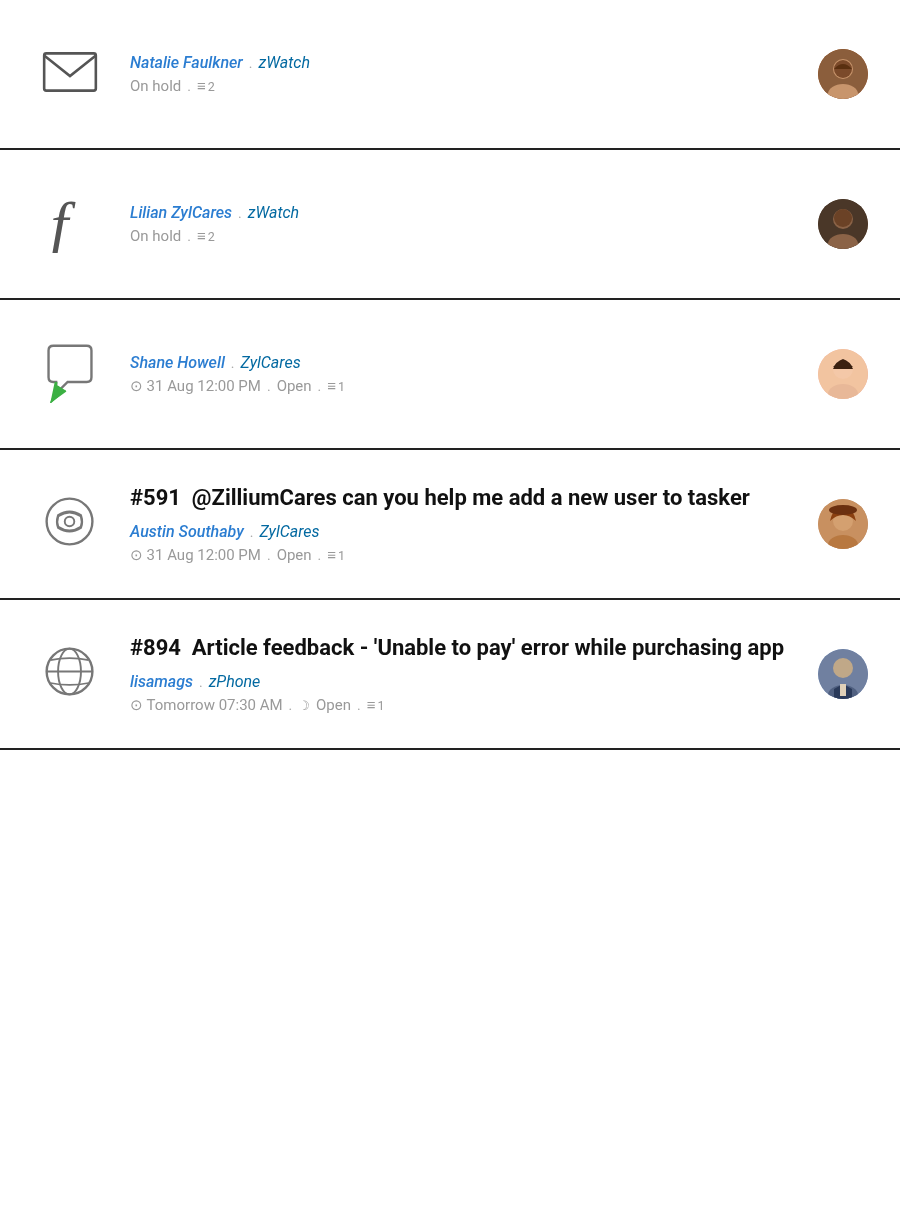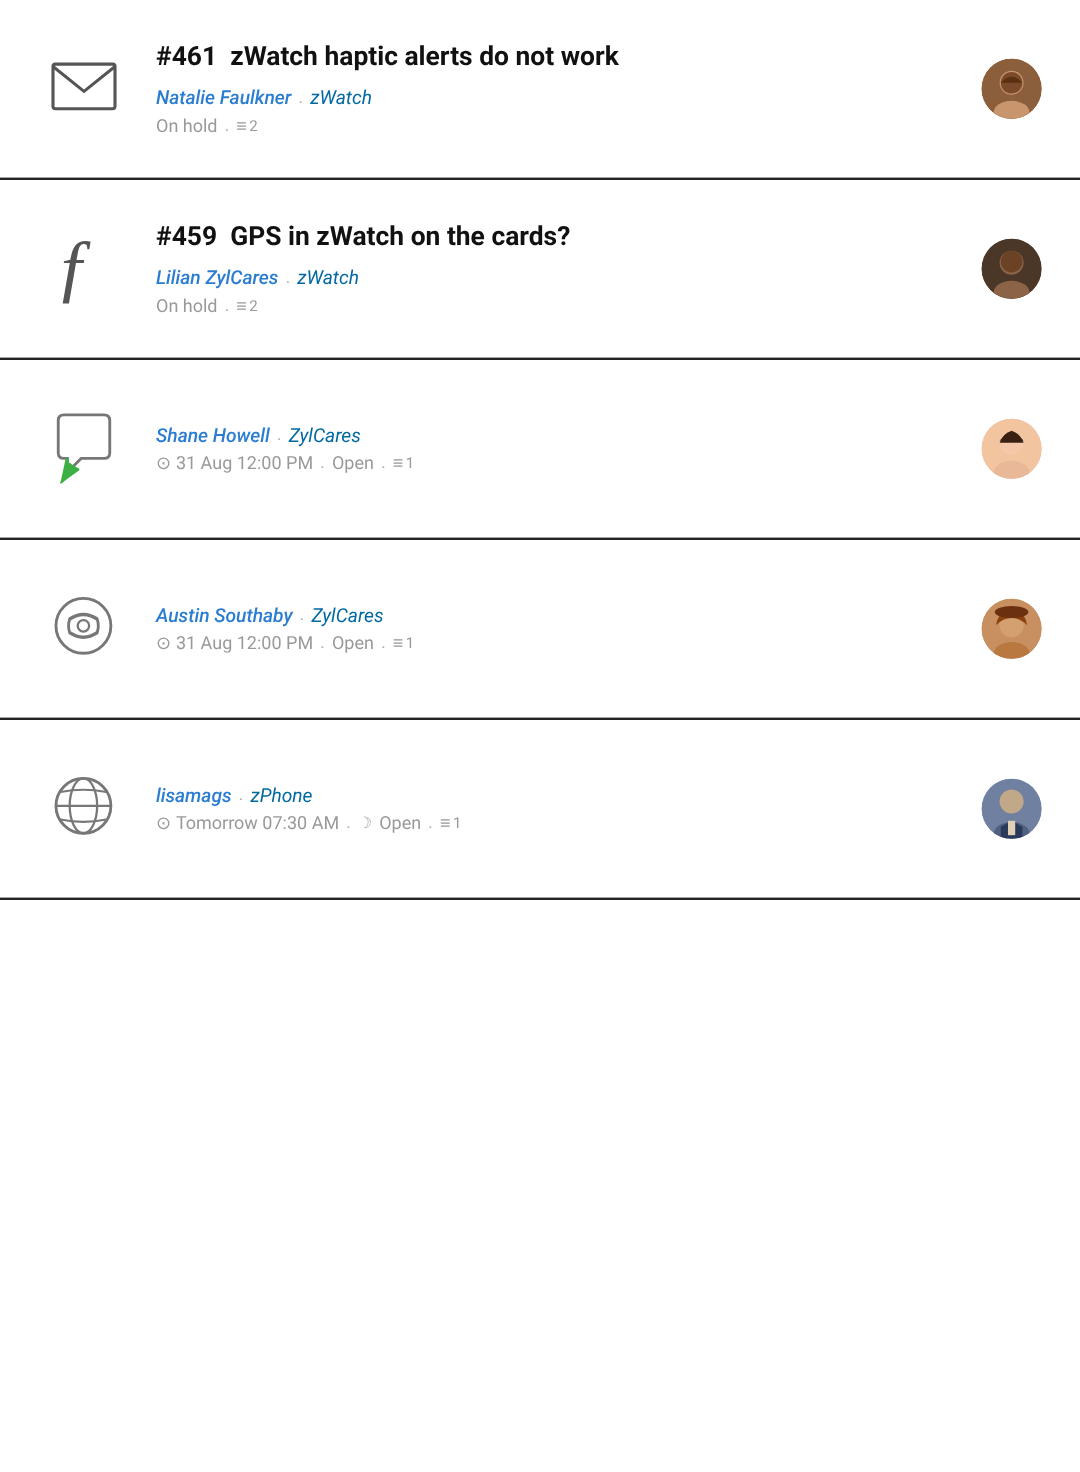--- a/index.html
+++ b/index.html
@@ -150,21 +150,20 @@
   <div class="ticket-item">
     <div class="ticket-icon-area">
       <div class="icon-envelope">
         <svg viewBox="0 0 60 60" fill="none" stroke="#555" stroke-width="2.5">
           <rect x="5" y="12" width="50" height="36" rx="2" stroke="#555" fill="none"></rect>
           <polyline points="5,14 30,34 55,14" stroke="#555" fill="none"></polyline>
         </svg>
       </div>
     </div>
     <div class="ticket-content">
-      <div class="ticket-title">#461&nbsp; zWatch haptic alerts do not work</div>
       <div class="ticket-meta-row1">
         <span class="ticket-requester">Natalie Faulkner</span>
         <span class="ticket-dot">.</span>
         <span class="ticket-product">zWatch</span>
       </div>
       <div class="ticket-meta-row2">
         <span class="ticket-status">On hold</span>
         <span class="ticket-dot">.</span>
         <span class="ticket-replies">
           <span>≡</span>
@@ -187,21 +186,20 @@
 
   <div class="ticket-item">
     <div class="ticket-icon-area">
       <div class="icon-facebook">
         <svg viewBox="0 0 60 70" fill="none">
           <text x="8" y="62" font-size="72" font-family="Georgia, serif" fill="#555" font-style="italic" font-weight="300">f</text>
         </svg>
       </div>
     </div>
     <div class="ticket-content">
-      <div class="ticket-title">#459&nbsp; GPS in zWatch on the cards?</div>
       <div class="ticket-meta-row1">
         <span class="ticket-requester">Lilian ZylCares</span>
         <span class="ticket-dot">.</span>
         <span class="ticket-product">zWatch</span>
       </div>
       <div class="ticket-meta-row2">
         <span class="ticket-status">On hold</span>
         <span class="ticket-dot">.</span>
         <span class="ticket-replies">
           <span>≡</span>
@@ -272,20 +270,21 @@
           <ellipse cx="32" cy="32" rx="24" ry="24" stroke="#777" stroke-width="2.5" fill="none"></ellipse>
           <path d="M20 26 Q18 32 20 38" stroke="#777" stroke-width="2.5" fill="none" stroke-linecap="round"></path>
           <path d="M44 26 Q46 32 44 38" stroke="#777" stroke-width="2.5" fill="none" stroke-linecap="round"></path>
           <path d="M20 26 Q32 18 44 26" stroke="#777" stroke-width="3" fill="none"></path>
           <path d="M20 38 Q32 46 44 38" stroke="#777" stroke-width="3" fill="none"></path>
           <circle cx="32" cy="32" r="5" stroke="#777" stroke-width="2" fill="none"></circle>
         </svg>
       </div>
     </div>
     <div class="ticket-content">
+      <div class="ticket-title">#591&nbsp; @ZilliumCares can you help me add a new user to tasker</div>
       <div class="ticket-meta-row1">
         <span class="ticket-requester">Austin Southaby</span>
         <span class="ticket-dot">.</span>
         <span class="ticket-product">ZylCares</span>
       </div>
       <div class="ticket-meta-row2">
         <span class="ticket-time">
           <span>⊙</span>
           <span>31 Aug 12:00 PM</span>
         </span>
@@ -317,20 +316,21 @@
         <svg viewBox="0 0 65 65" fill="none">
           <circle cx="32" cy="32" r="24" stroke="#777" stroke-width="2.5" fill="none"></circle>
           <ellipse cx="32" cy="32" rx="12" ry="24" stroke="#777" stroke-width="2" fill="none"></ellipse>
           <line x1="8" y1="32" x2="56" y2="32" stroke="#777" stroke-width="2"></line>
           <path d="M12 20 Q32 16 52 20" stroke="#777" stroke-width="1.8" fill="none"></path>
           <path d="M12 44 Q32 48 52 44" stroke="#777" stroke-width="1.8" fill="none"></path>
         </svg>
       </div>
     </div>
     <div class="ticket-content">
+      <div class="ticket-title">#894&nbsp; Article feedback - 'Unable to pay' error while purchasing app</div>
       <div class="ticket-meta-row1">
         <span class="ticket-requester">lisamags</span>
         <span class="ticket-dot">.</span>
         <span class="ticket-product">zPhone</span>
       </div>
       <div class="ticket-meta-row2">
         <span class="ticket-time">
           <span>⊙</span>
           <span>Tomorrow 07:30 AM</span>
         </span>

